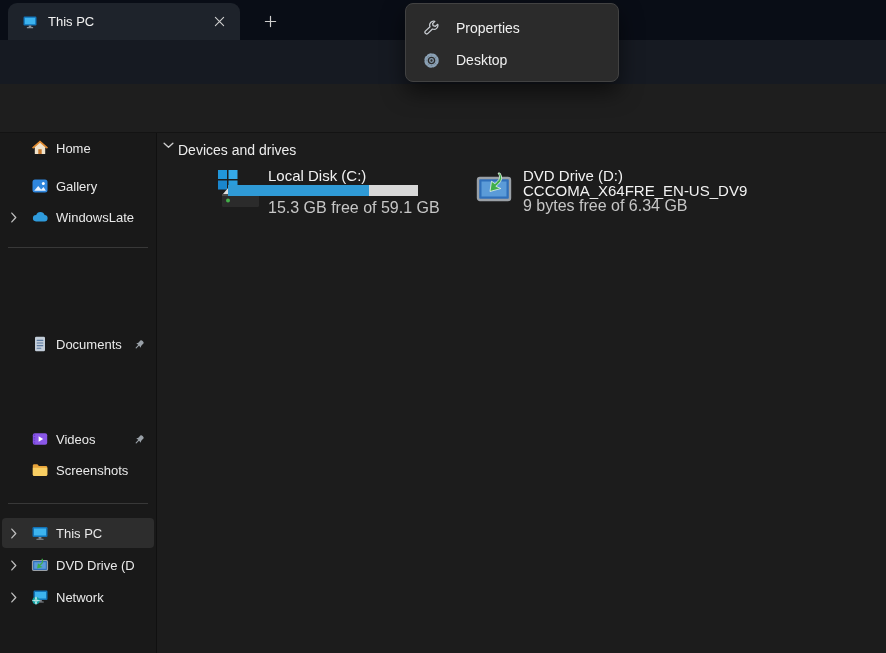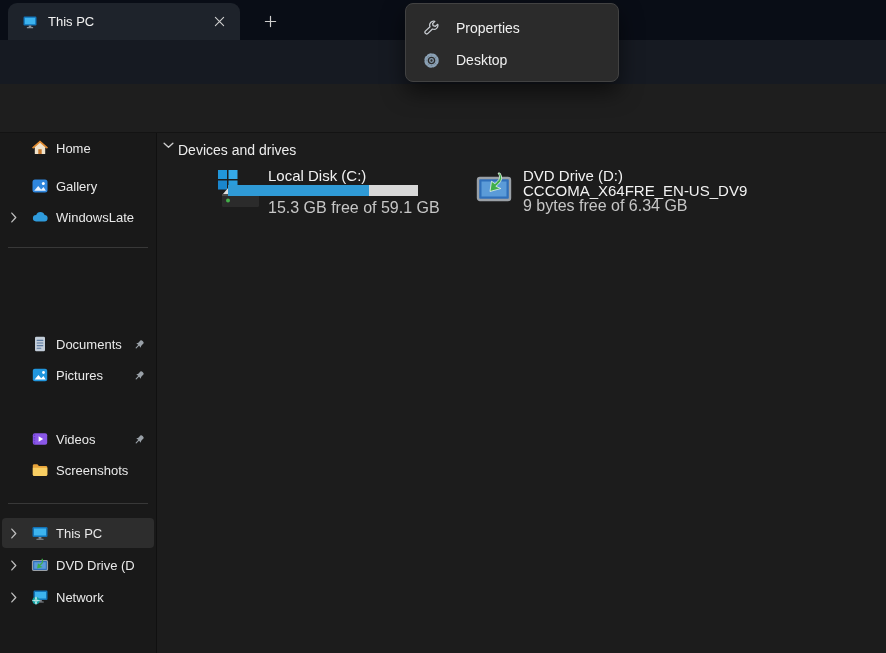--- a/index.html
+++ b/index.html
@@ -298,38 +298,20 @@
       <span class="side-pin">
         <svg width="13" height="13" viewBox="0 0 16 16">
             <g transform="rotate(45 8 8)">
               <path d="M8 2.2c1.5 0 2.6.6 2.6 1.6v4.1l1.5 1.6H3.9l1.5-1.6V3.8c0-1 1.1-1.6 2.6-1.6z" fill="#99a0a7"></path>
               <path class="stroke" d="M8 9.6v4.2" stroke="#99a0a7" stroke-width="1.4"></path>
             </g>
           </svg>
       </span>
     </div>
 
-    <div class="side-item" style="top:227px">
-      <span class="side-icon">
-        <svg width="18" height="18" viewBox="0 0 18 18">
-          <rect x="1.8" y="2.8" width="14.4" height="12.4" rx="2" fill="#2196dd"></rect>
-          <circle cx="12.5" cy="6.5" r="1.4" fill="#fff"></circle>
-          <path d="M3.6 13.6l3.8-4.6 2.8 3.2 2.2-2.3 2.3 3.7z" fill="#fff"></path>
-        </svg>
-      </span>
-      <span class="side-label">Pictures</span>
-      <span class="side-pin">
-        <svg width="13" height="13" viewBox="0 0 16 16">
-            <g transform="rotate(45 8 8)">
-              <path d="M8 2.2c1.5 0 2.6.6 2.6 1.6v4.1l1.5 1.6H3.9l1.5-1.6V3.8c0-1 1.1-1.6 2.6-1.6z" fill="#99a0a7"></path>
-              <path class="stroke" d="M8 9.6v4.2" stroke="#99a0a7" stroke-width="1.4"></path>
-            </g>
-          </svg>
-      </span>
-    </div>
 
 
     <div class="side-item" style="top:291px">
       <span class="side-icon">
         <svg width="18" height="18" viewBox="0 0 18 18">
           <rect x="1.8" y="3.2" width="14.4" height="11.6" rx="2" fill="#8a57e8"></rect>
           <rect x="2.6" y="4.4" width="1.6" height="1.6" fill="#6d3fd0"></rect>
           <rect x="2.6" y="7" width="1.6" height="1.6" fill="#6d3fd0"></rect>
           <rect x="2.6" y="9.6" width="1.6" height="1.6" fill="#6d3fd0"></rect>
           <rect x="2.6" y="12.2" width="1.6" height="1.6" fill="#6d3fd0"></rect>

